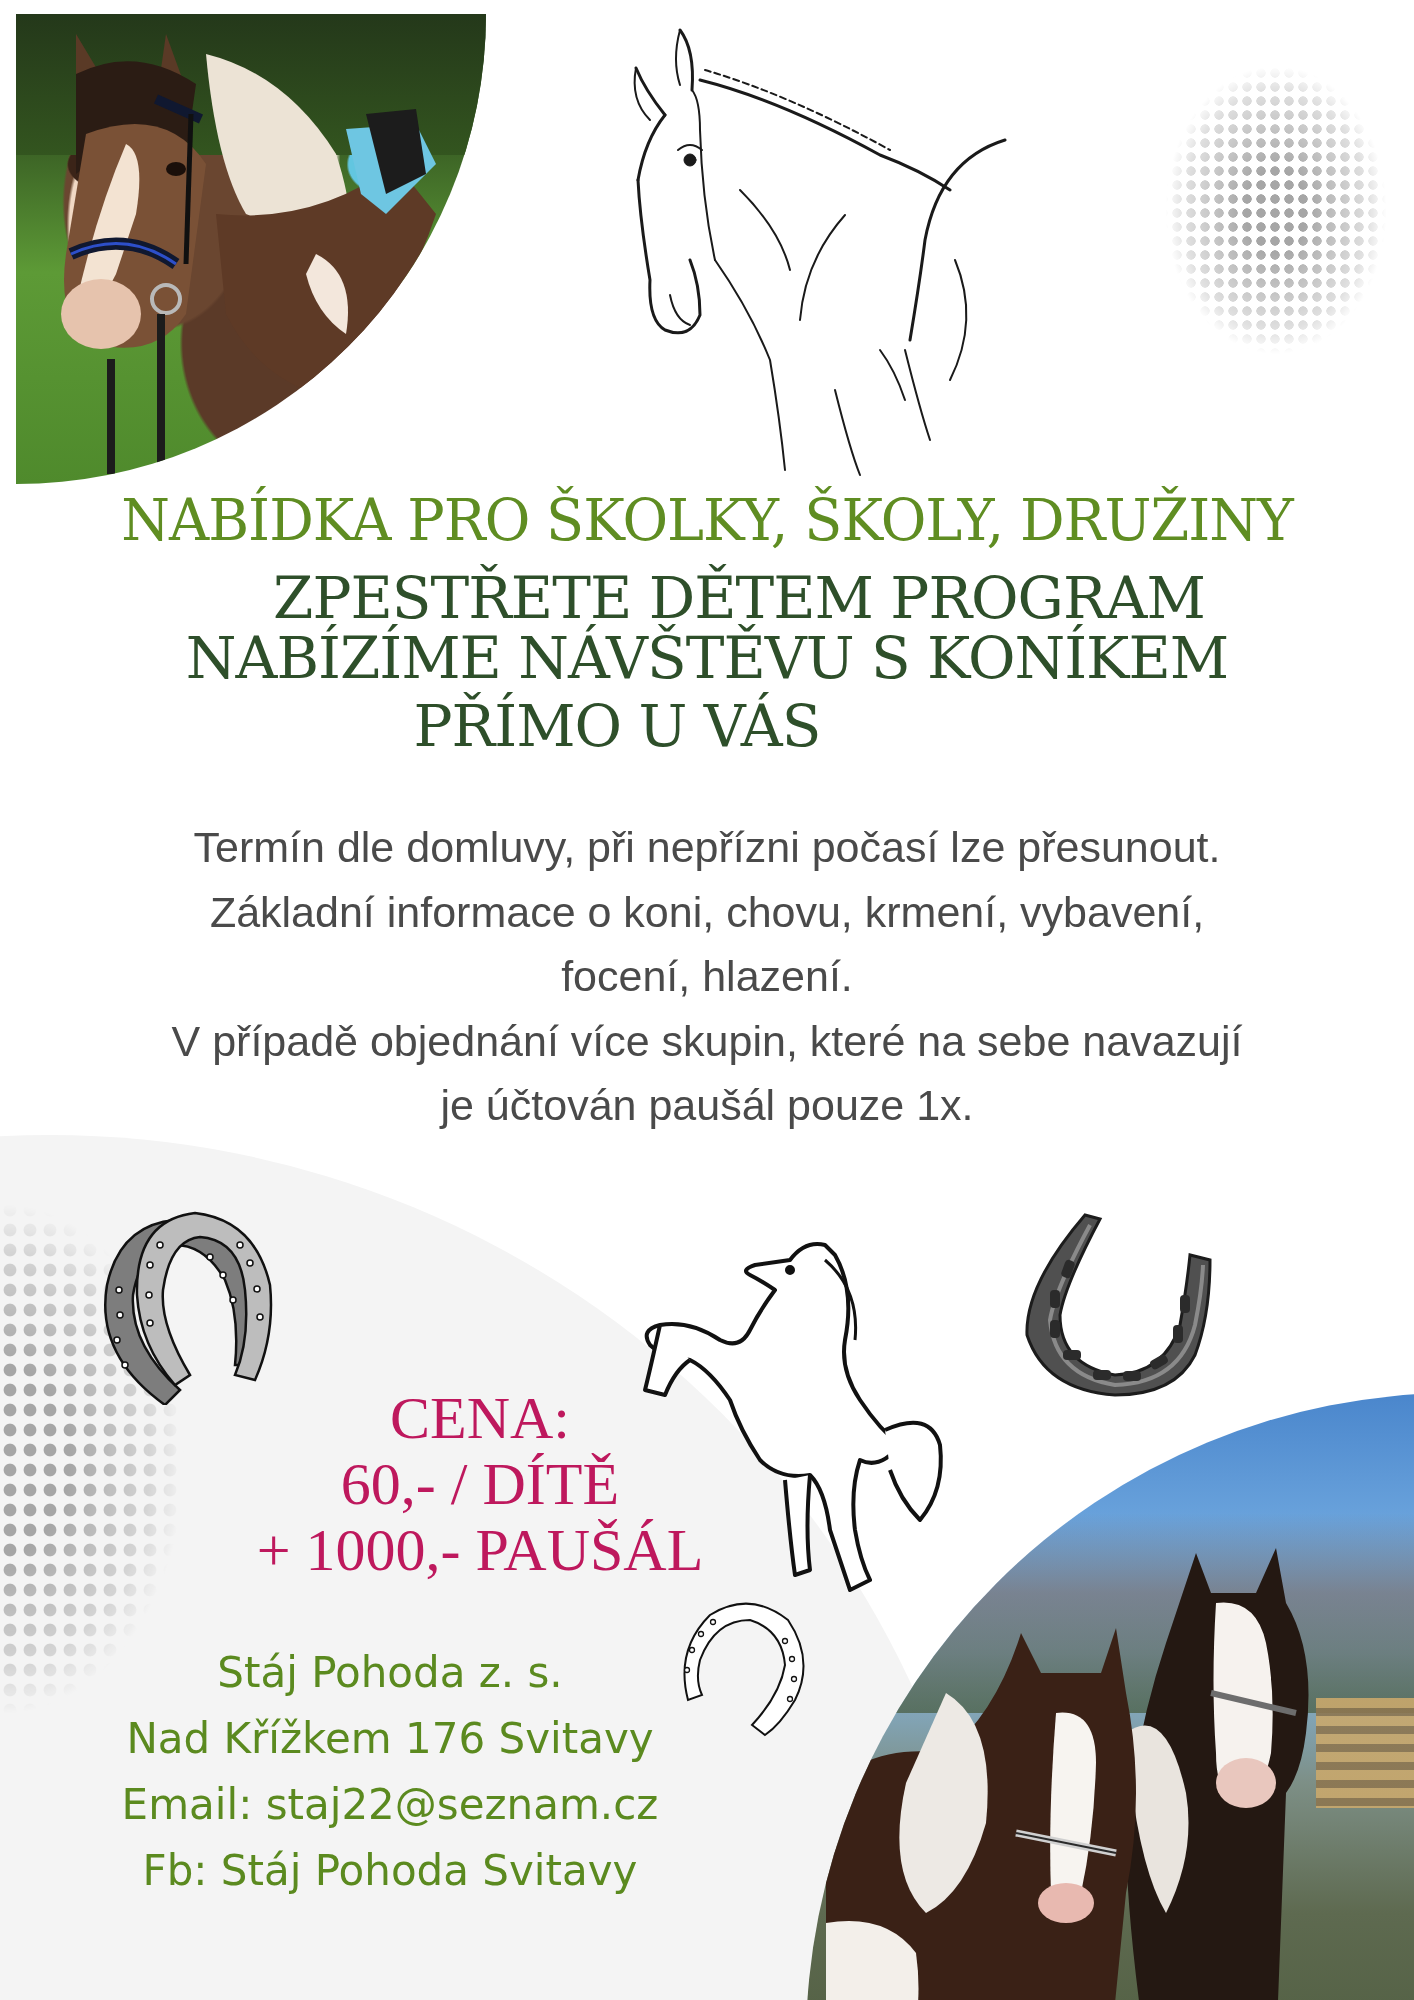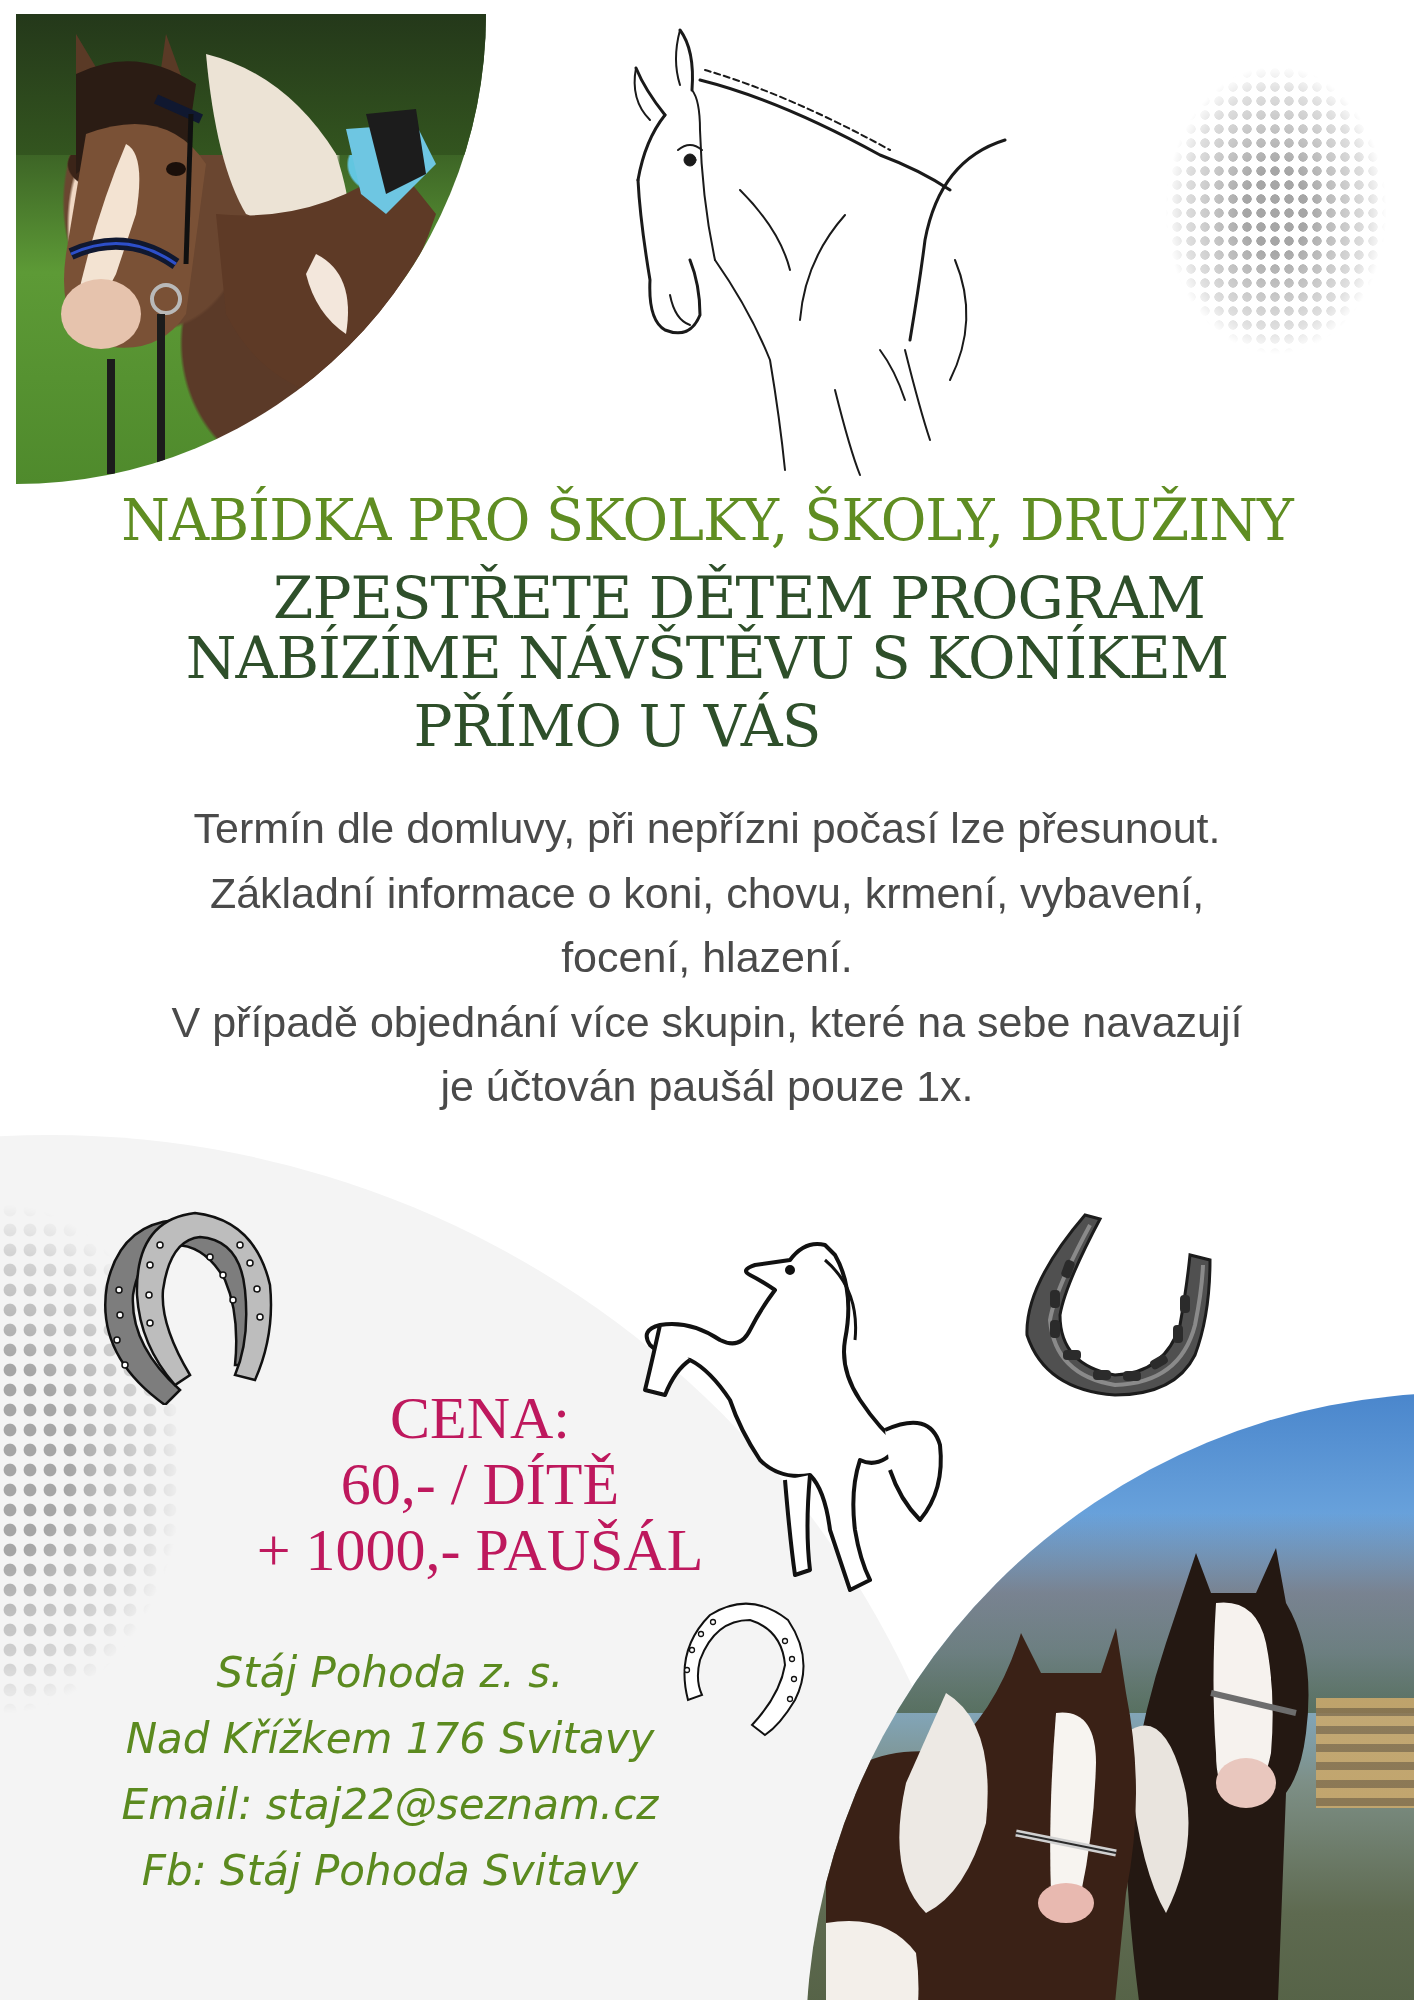--- a/index.html
+++ b/index.html
@@ -62,39 +62,39 @@
       transform-origin: center top;
     }
     .h-line1 { top: 486px; font-size: 58px; color: #5f8d22; transform: scaleX(0.96); }
     .h-line { font-size: 58px; color: #2e4f2a; }
     .h-line2 { top: 564px; padding-left: 32px; }
     .h-line3 { top: 624px; }
     .h-line4 { top: 692px; left: -90px; }
 
     
     .body-copy {
-      position: absolute; left: 20px; top: 796px; width: 1374px; text-align: center;
+      position: absolute; left: 20px; top: 815px; width: 1374px; text-align: center;
       font-family: "Liberation Sans", sans-serif;
       font-size: 43px; line-height: 64.5px; color: #4a4a4a;
     }
     .body-copy div { white-space: nowrap; }
 
     
     .price {
       position: absolute; left: 230px; top: 1385px; width: 500px; text-align: center;
       font-family: "Liberation Serif", "DejaVu Serif", serif;
       color: #be185d; font-size: 60px; line-height: 66px;
     }
     .price div { white-space: nowrap; }
 
     
     .contact {
       position: absolute; left: 100px; top: 1640px; width: 580px; text-align: center;
       font-family: "DejaVu Sans", sans-serif;
-      color: #5b8a1f; font-size: 42px; line-height: 66px; font-style: italic;
+      color: #5b8a1f; font-size: 42px; line-height: 66px;
     }
     .contact div { white-space: nowrap; }
 
     
     .photo-br {
       position: absolute; left: 806px; top: 1393px; width: 1300px; height: 1300px;
       border-radius: 50%;
       overflow: hidden;
       background: linear-gradient(180deg, #4a86cc 0%, #6aa3dc 10%, #86b8e3 20%, #7d8f86 30%, #5e6a50 40%, #4d5b3d 55%, #3f4d34 100%);
     }

